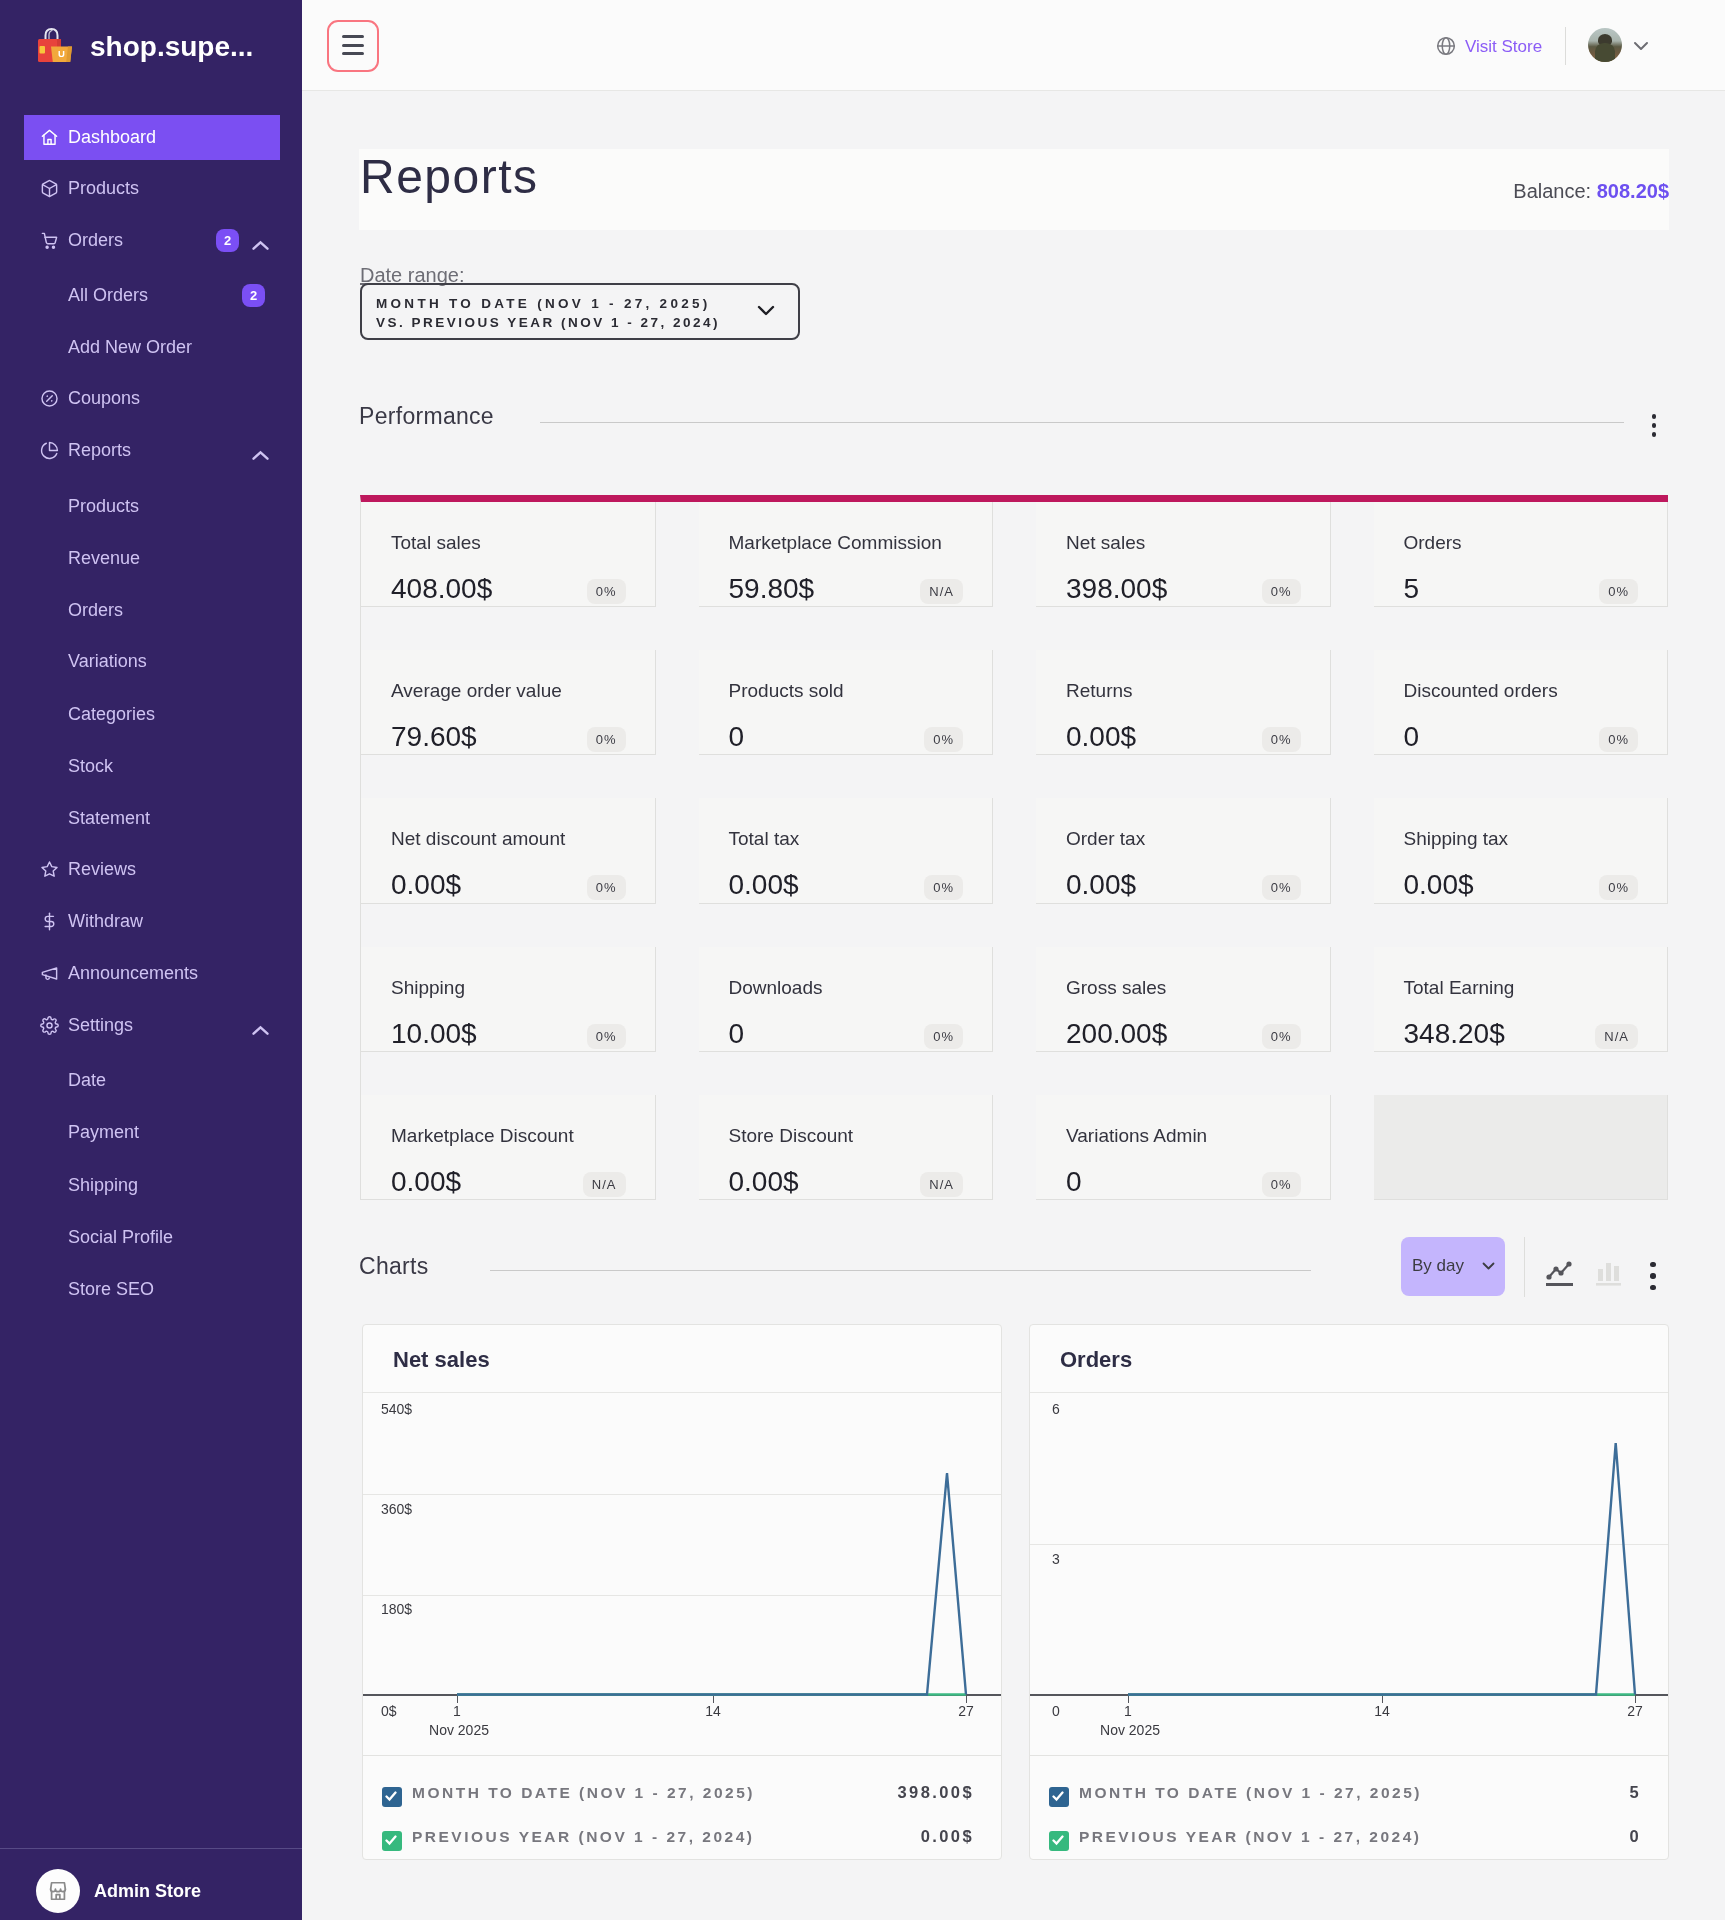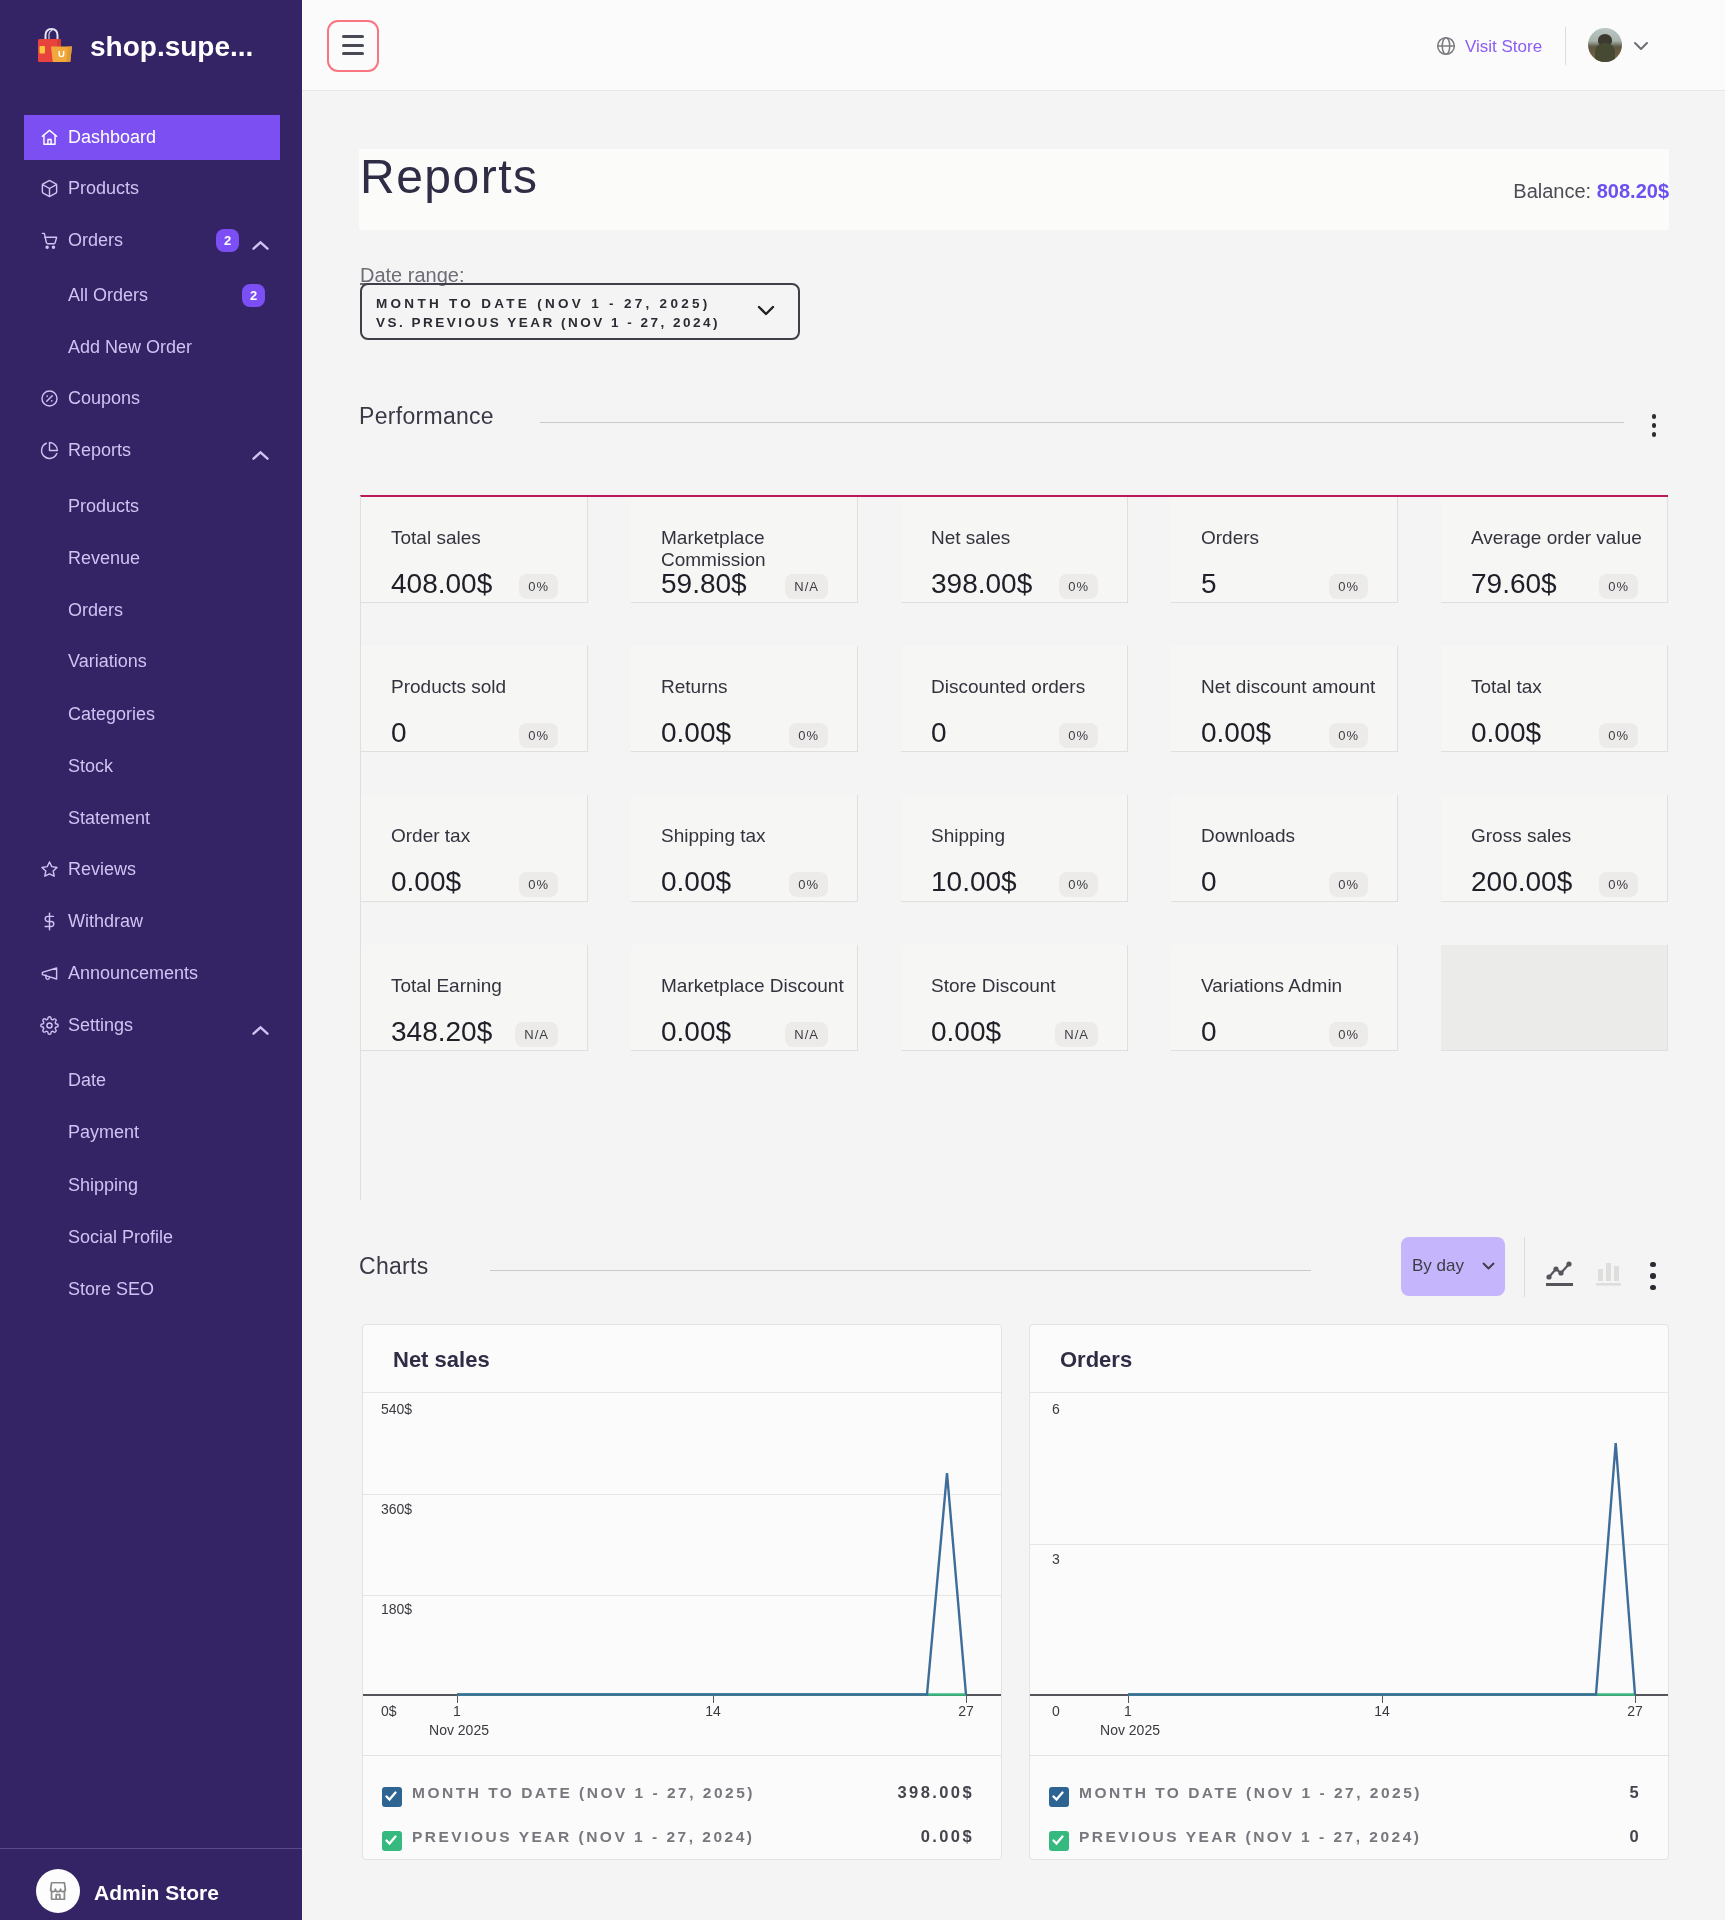--- a/index.html
+++ b/index.html
@@ -27,22 +27,22 @@
   .h-reports { position:absolute; left:360px; top:149px; font-size:48px; color:#2e2d45; letter-spacing:1.5px; }
   .balance { position:absolute; right:56px; top:180px; font-size:20px; color:#4c4c55; }
   .balance b { color:#6d50f0; }
 
   .sec-head { position:absolute; font-size:23px; color:#3a3946; letter-spacing:0.3px; }
   .sec-line { position:absolute; height:1px; background:#c9c9c9; }
   .kebab span { display:block; width:4.6px; height:4.6px; border-radius:50%; background:#2b2b33; margin:0 auto 4.4px; }
 
   
   #grid { position:absolute; left:360px; top:495px; width:1308px; height:705px;
-          border-top:2px solid #be185d; border-left:1px solid #dfdfdd;
-          display:grid; grid-template-columns:repeat(5,1fr); grid-template-rows:repeat(5,1fr);gap:43px; }
+          border-top:7px solid #be185d; border-left:1px solid #dfdfdd;
+          display:grid; grid-template-columns:repeat(4,1fr); grid-template-rows:repeat(5,1fr);gap:43px; }
   #grid .cell { position:relative; border-right:1px solid #dfdfdd; border-bottom:1px solid #dfdfdd; background:#f6f6f5; }
   #grid .cell .lb { position:absolute; left:30px; top:30px; font-size:19px; color:#33333e; }
   #grid .cell .val { position:absolute; left:30px; top:71px; font-size:28px; color:#202029; }
   #grid .cell .pct { position:absolute; right:29px; top:77px; background:#ecebe9; border-radius:8px;
                      font-size:13px; color:#3c3c44; letter-spacing:1px; padding:6px 9px; line-height:13px; }
   #grid .cell.gray { background:#ebebea; }
 
   
   .card { position:absolute; top:1324px; width:640px; height:536px; background:#fbfbfb; border:1px solid #e3e3e1; border-radius:4px; }
   .card .title { position:absolute; left:30px; top:22px; font-size:22px; font-weight:bold; color:#2e2d45; }
@@ -170,21 +170,21 @@
   <div class="subitem" style="top:1277px">Store SEO</div>
 
   <div class="abs" style="left:0;top:1848px;width:302px;height:1px;background:#574a86"></div>
   <div class="abs" style="left:36px;top:1869px;width:44px;height:44px;border-radius:50%;background:#fdfdfd"></div>
   <svg class="abs" style="left:47px;top:1880px" width="22" height="22" viewBox="0 0 24 24" fill="none" stroke="#8a8a8a" stroke-width="1.9" stroke-linecap="round" stroke-linejoin="round">
       <path d="M4 10 5 3h14l1 7"></path>
       <path d="M4 10a2.6 2.6 0 0 0 5.2 0 2.7 2.7 0 0 0 5.6 0 2.6 2.6 0 0 0 5.2 0"></path>
       <path d="M5 12v9h14v-9"></path>
       <path d="M10 21v-5h4v5"></path>
     </svg>
-  <div class="abs" style="left:94px;top:1881px;font-size:21px;font-weight:bold;color:#fff;">Admin Store</div>
+  <div class="abs" style="left:94px;top:1881px;font-size:18px;font-weight:bold;color:#fff;">Admin Store</div>
 </div>
 <div id="topbar">
   <div class="abs" style="left:25px;top:20px;width:52px;height:52px;border:2.5px solid #f97580;border-radius:11px;">
     <div style="position:absolute;left:13px;top:13px;width:22px;height:3.2px;background:#474954;border-radius:2px"></div>
     <div style="position:absolute;left:13px;top:21.5px;width:22px;height:3.2px;background:#474954;border-radius:2px"></div>
     <div style="position:absolute;left:13px;top:30px;width:22px;height:3.2px;background:#474954;border-radius:2px"></div>
   </div>
   <svg class="abs" style="left:1134px;top:36px" width="20" height="20" viewBox="0 0 24 24" fill="none" stroke="#7a7a80" stroke-width="1.8">
       <circle cx="12" cy="12" r="10"></circle>
       <ellipse cx="12" cy="12" rx="4.5" ry="10"></ellipse>

